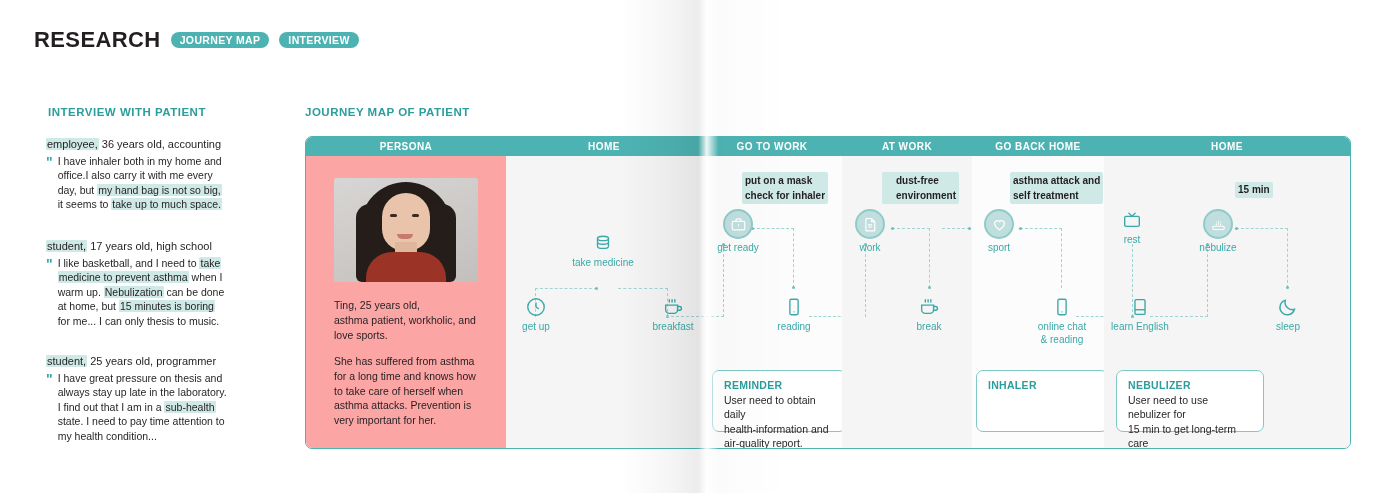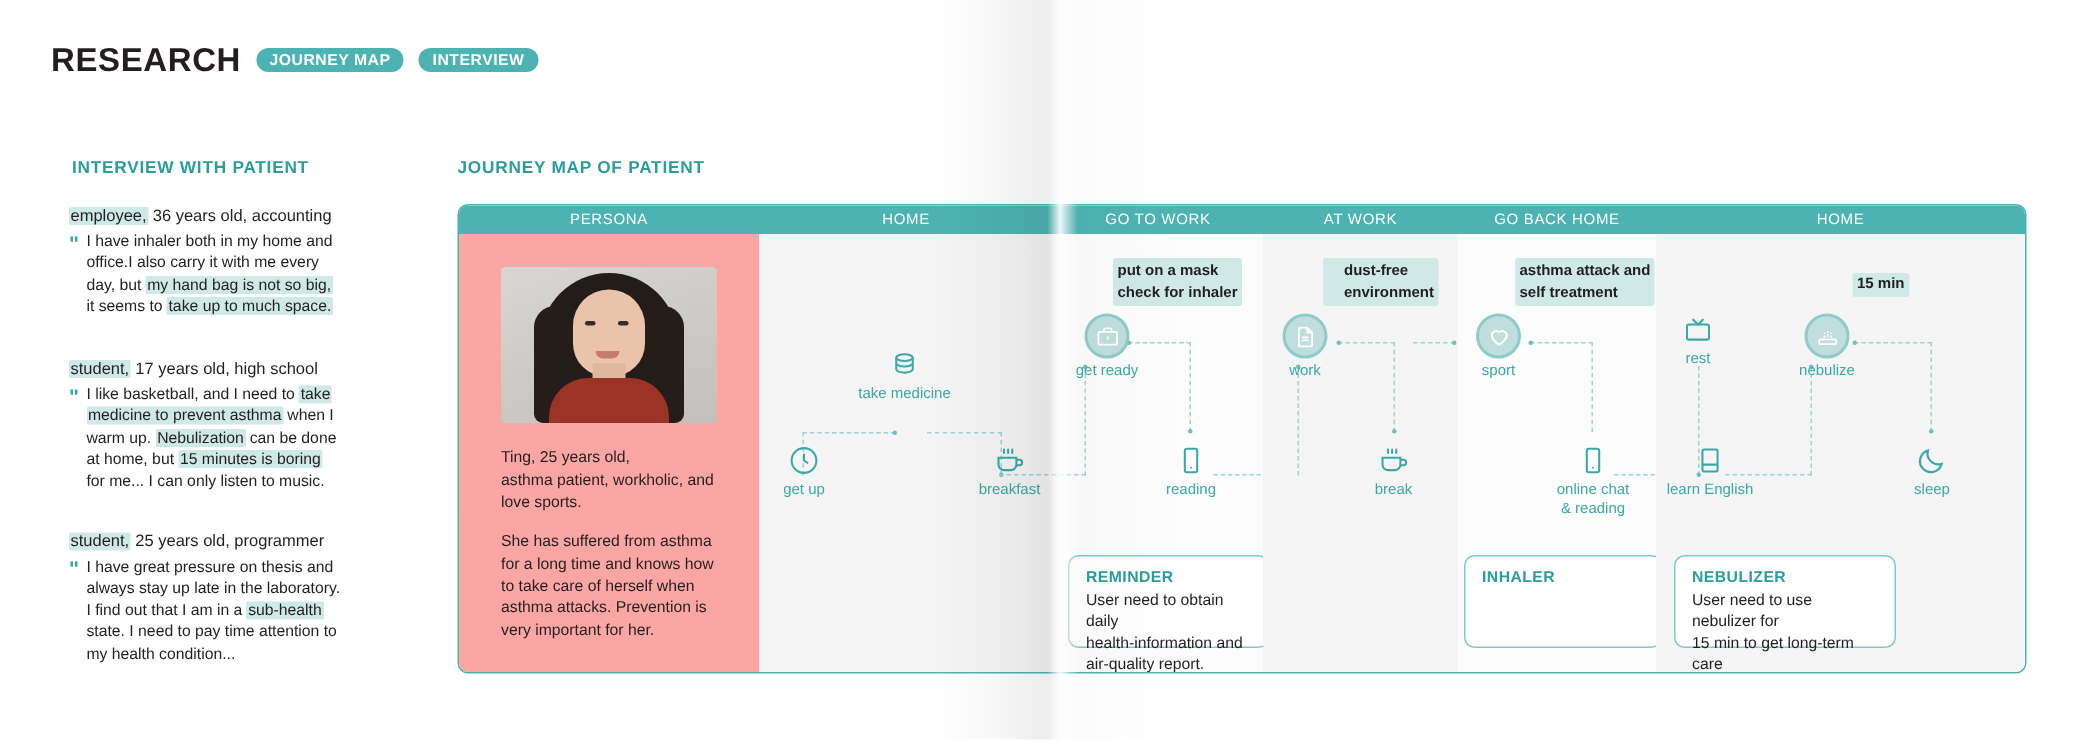--- a/index.html
+++ b/index.html
@@ -47,21 +47,21 @@
   .iv-text { font-size:10.5px; line-height:1.38; color:#231f20; width:182px; }
   .hl { background:#cfe9e7; padding:0 1px; border-radius:1px; }
 
   
   #map {
     position:absolute; left:305px; top:136px; width:1046px; height:313px;
     border:1px solid #4db3b2; border-radius:7px; background:#fff; overflow:hidden;
   }
   #map-header { display:flex; height:19px; background:#4db3b2; }
   .stage-head {
-    color:#fff; font-size:10px; font-weight:normal; letter-spacing:.45px;
+    color:#fff; font-size:10px; font-weight:bold; letter-spacing:.45px;
     display:flex; align-items:center; justify-content:center; height:19px;
   }
   #map-body { position:relative; height:292px; display:flex; }
   .col { position:relative; height:100%; }
   .col.shade { background:#f5f5f5; }
   .col.plain { background:#fcfcfc; }
 
   
   #persona-col { background:#fca5a5; padding:22px 18px 0 28px; }
   .photo {
@@ -157,21 +157,21 @@
     <div class="iv-who">
       <span class="hl">student,</span><span> 17 years old, high school</span>
     </div>
     <div class="iv-quote-wrap">
       <span class="qmark">"</span>
       <div class="iv-text">
         <div>I like basketball, and I need to <span class="hl">take</span></div>
         <div><span class="hl">medicine to prevent asthma</span> when I</div>
         <div>warm up. <span class="hl">Nebulization</span> can be done</div>
         <div>at home, but <span class="hl">15 minutes is boring</span></div>
-        <div>for me... I can only listen to music.</div>
+        <div>for me... I can only thesis to music.</div>
       </div>
     </div>
   </div>
 
   <div class="iv-block" id="iv2" style="top:355px;">
     <div class="iv-who">
       <span class="hl">student,</span><span> 25 years old, programmer</span>
     </div>
     <div class="iv-quote-wrap">
       <span class="qmark">"</span>

